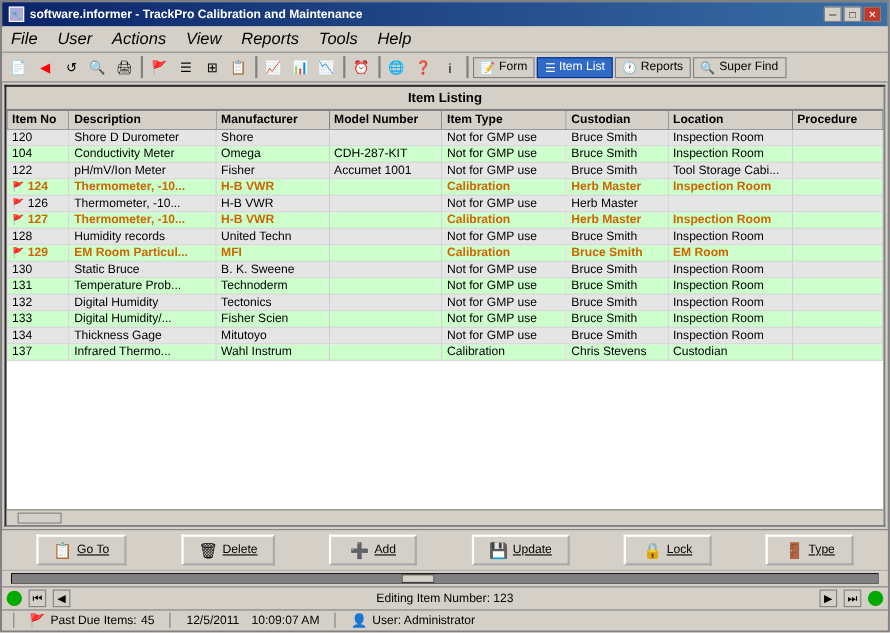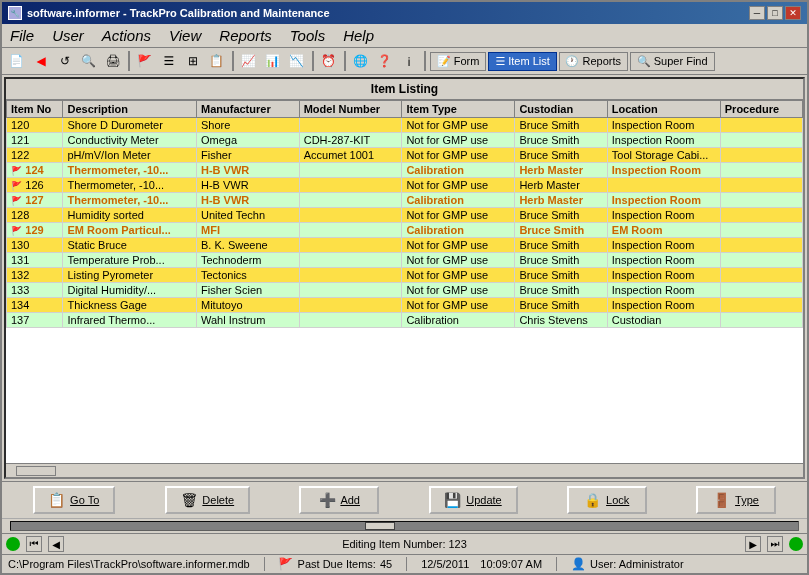--- a/index.html
+++ b/index.html
@@ -167,21 +167,21 @@
     }
     tbody tr td {
       border: 1px solid #d0d0d0;
       padding: 1px 4px;
       font-size: 11px;
       white-space: nowrap;
       overflow: hidden;
       max-width: 120px;
       text-overflow: ellipsis;
     }
-    .row-normal { background: #fde047; }
+    .row-normal { background: #e5e5e5; }
     .row-green { background: #ccffcc; }
     .row-selected { background: #0078d7; color: white; }
     .scrollbar-h {
       height: 14px;
       background: #d4d0c8;
       border-top: 1px solid #808080;
       display: flex;
       align-items: center;
     }
 
@@ -381,21 +381,21 @@
               <td style="">120</td>
               <td style="">Shore D Durometer</td>
               <td style="">Shore</td>
               <td style=""></td>
               <td style="">Not for GMP use</td>
               <td style="">Bruce Smith</td>
               <td style="">Inspection Room</td>
               <td style=""></td>
             </tr>
             <tr class="row-green">
-              <td style="">121</td>
+              <td style="">104</td>
               <td style="">Conductivity Meter</td>
               <td style="">Omega</td>
               <td style="">CDH-287-KIT</td>
               <td style="">Not for GMP use</td>
               <td style="">Bruce Smith</td>
               <td style="">Inspection Room</td>
               <td style=""></td>
             </tr>
             <tr class="row-normal">
               <td style="">122</td>
@@ -432,21 +432,21 @@
               <td style="color: rgb(204, 102, 0); font-weight: bold;">Thermometer, -10...</td>
               <td style="color: rgb(204, 102, 0); font-weight: bold;">H-B  VWR</td>
               <td style="color: rgb(204, 102, 0); font-weight: bold;"></td>
               <td style="color: rgb(204, 102, 0); font-weight: bold;">Calibration</td>
               <td style="color: rgb(204, 102, 0); font-weight: bold;">Herb Master</td>
               <td style="color: rgb(204, 102, 0); font-weight: bold;">Inspection Room</td>
               <td style="color: rgb(204, 102, 0); font-weight: bold;"></td>
             </tr>
             <tr class="row-normal">
               <td style="">128</td>
-              <td style="">Humidity sorted</td>
+              <td style="">Humidity records</td>
               <td style="">United Techn</td>
               <td style=""></td>
               <td style="">Not for GMP use</td>
               <td style="">Bruce Smith</td>
               <td style="">Inspection Room</td>
               <td style=""></td>
             </tr>
             <tr class="row-green">
               <td style="color: rgb(204, 102, 0); font-weight: bold;"><span style="color:red;font-size:9px;">🚩</span> 129</td>
               <td style="color: rgb(204, 102, 0); font-weight: bold;">EM Room Particul...</td>
@@ -472,21 +472,21 @@
               <td style="">Temperature Prob...</td>
               <td style="">Technoderm</td>
               <td style=""></td>
               <td style="">Not for GMP use</td>
               <td style="">Bruce Smith</td>
               <td style="">Inspection Room</td>
               <td style=""></td>
             </tr>
             <tr class="row-normal">
               <td style="">132</td>
-              <td style="">Listing Pyrometer</td>
+              <td style="">Digital Humidity</td>
               <td style="">Tectonics</td>
               <td style=""></td>
               <td style="">Not for GMP use</td>
               <td style="">Bruce Smith</td>
               <td style="">Inspection Room</td>
               <td style=""></td>
             </tr>
             <tr class="row-green">
               <td style="">133</td>
               <td style="">Digital Humidity/...</td>
@@ -562,23 +562,20 @@
     <div class="nav-indicator" style="background:#00aa00;"></div>
     <button class="nav-btn">⏮</button>
     <button class="nav-btn">◀</button>
     <span class="nav-status">Editing Item Number: 123</span>
     <button class="nav-btn">▶</button>
     <button class="nav-btn">⏭</button>
     <div class="nav-indicator" style="background:#00aa00;"></div>
   </div>
 
   <div class="status-bar">
-    <span class="status-section">
-      <span>C:\Program Files\TrackPro\software.informer.mdb</span>
-    </span>
     <div class="status-sep"></div>
     <span class="status-section">
       <span class="past-due-icon">🚩</span>
       <span>Past Due Items:</span>
       <span>45</span>
     </span>
     <div class="status-sep"></div>
     <span class="status-section">
       <span>12/5/2011</span>
       &nbsp;

